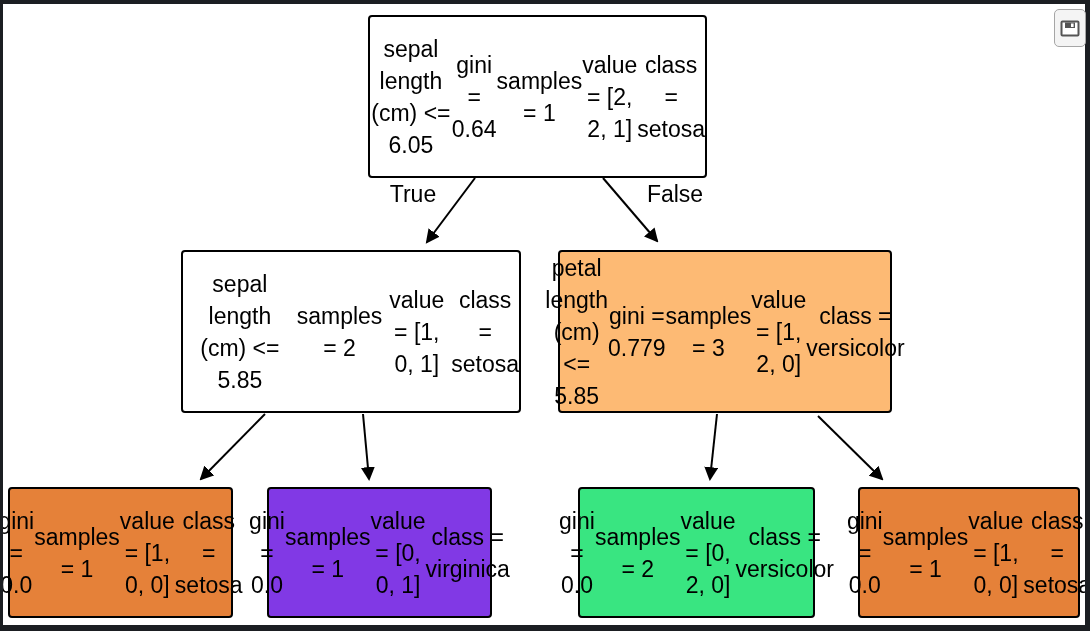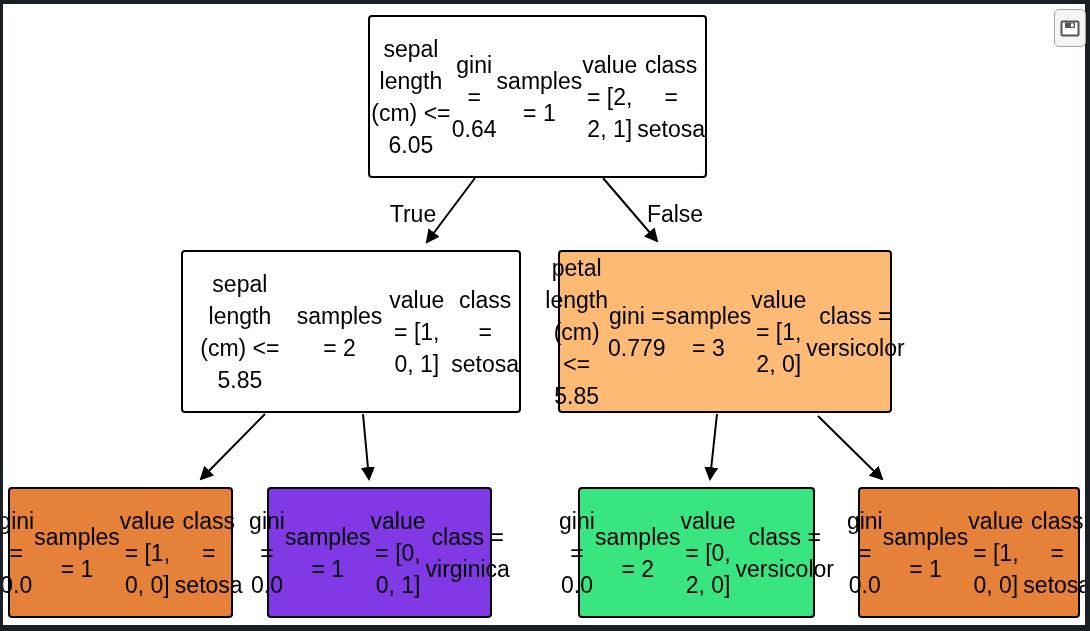--- a/index.html
+++ b/index.html
@@ -6,21 +6,21 @@
   body{width:1090px;height:631px;position:relative;overflow:hidden;
        font-family:"Liberation Sans","DejaVu Sans",sans-serif;color:#000;}
   .canvas{position:absolute;left:0;top:0;width:1090px;height:631px;background:#ffffff;}
   .frame-border{position:absolute;inset:0;box-sizing:border-box;z-index:6;pointer-events:none;
        border-top:4px solid #1b1e22;border-left:3px solid #1b1e22;
        border-right:5px solid #1b1e22;border-bottom:6px solid #1b1e22;}
   .edges-svg{position:absolute;left:0;top:0;z-index:1;}
   .tree-node{position:absolute;box-sizing:border-box;border:2px solid #000;border-radius:4px;
        display:flex;flex-direction:row;justify-content:center;align-items:center;
        text-align:center;font-size:23px;line-height:32px;z-index:2;background:#fff;}
-  .edge-label{position:absolute;font-size:23px;z-index:3;text-align:center;width:90px;margin-top:20px;}
+  .edge-label{position:absolute;font-size:23px;z-index:3;text-align:center;width:90px;}
   
   #node-root  {left:368px;top:15px; width:339px;height:163px;}
   #node-left  {left:181px;top:250px;width:340px;height:163px;justify-content:flex-end;}
   #node-right {left:558px;top:250px;width:334px;height:163px;}
   #node-leaf1 {left:8px;  top:487px;width:225px;height:131px;}
   #node-leaf2 {left:267px;top:487px;width:225px;height:131px;}
   #node-leaf3 {left:578px;top:487px;width:237px;height:131px;}
   #node-leaf4 {left:858px;top:487px;width:222px;height:131px;}
   #label-true {left:368px;top:181px;}
   #label-false{left:630px;top:181px;}

